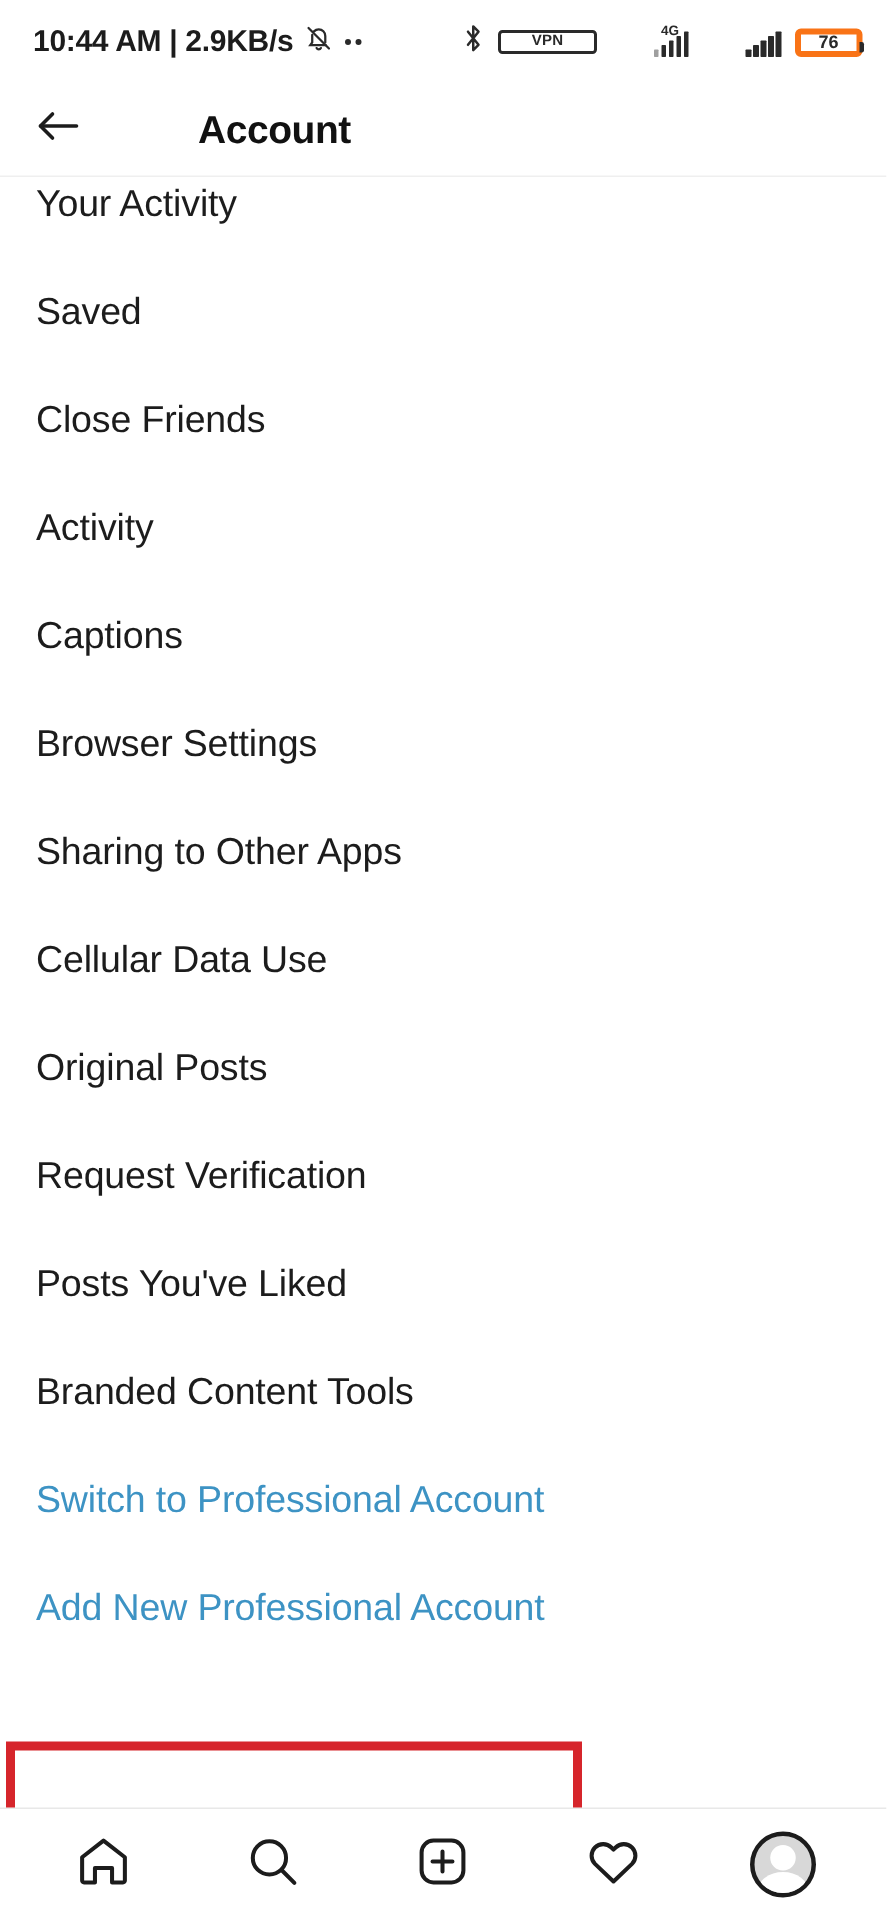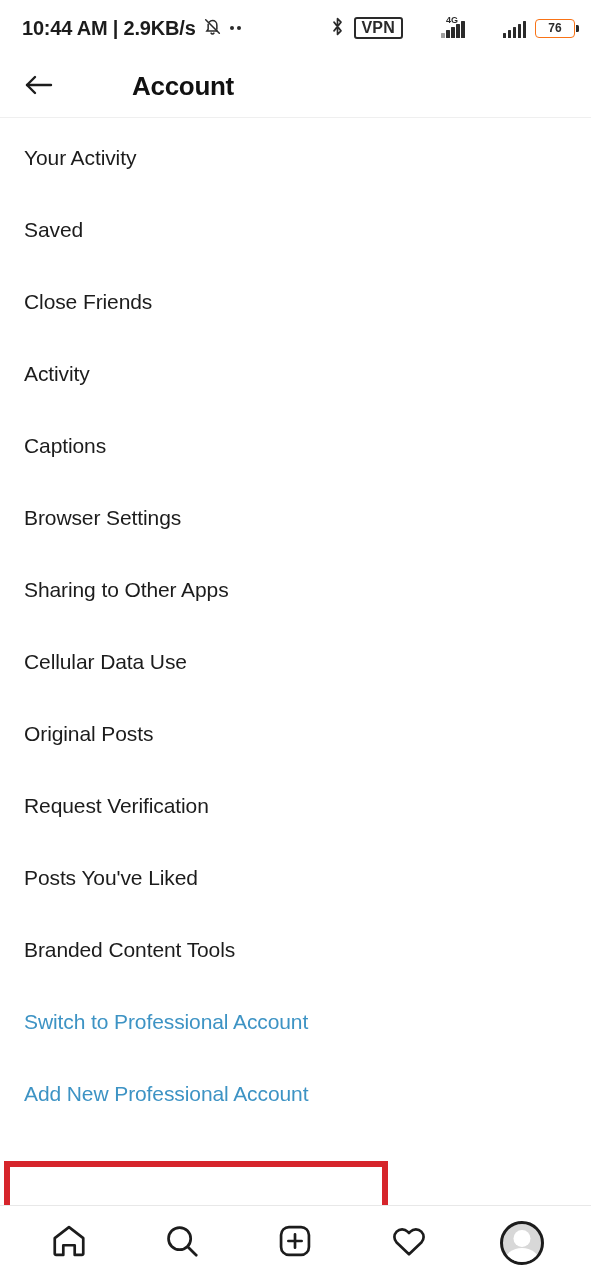--- a/index.html
+++ b/index.html
@@ -27,33 +27,33 @@
   .sb-left { display:flex; align-items:center; gap:7px; }
   .sb-clock {
     font-size:20px; font-weight:bold; color:#1c1c1c;
     letter-spacing:-0.2px; white-space:nowrap;
   }
   .sb-dots { display:flex; align-items:center; gap:3px; margin-left:1px; }
   .sb-dots i { width:4px; height:4px; border-radius:50%; background:#2a2a2a; display:block; }
   .sb-right { display:flex; align-items:center; gap:9px; }
   .vpn-box {
     border:2px solid #2a2a2a; border-radius:3px;
-    font-size:16px; font-weight:bold; color:#2a2a2a;
-    padding:1px 6px; line-height:1.05; letter-spacing:0.2px;
+    font-size:10px; font-weight:bold; color:#2a2a2a;
+    padding:1px 20px; line-height:1.05; letter-spacing:0.2px;
   }
   .sig-wrap { position:relative; display:flex; align-items:flex-end; gap:1.5px; height:20px;margin-left:29px; }
   .sig-wrap .bar { width:3.5px; background:#2a2a2a; display:block; border-radius:0.5px; }
   .net-tag {
     position:absolute; top:-2px; left:5px;
     font-size:9px; font-weight:bold; color:#2a2a2a; line-height:1;
   }
   .sig-dim { opacity:0.45; }
   .batt {
     position:relative; display:flex; align-items:center;
-    border:1px solid #f97316; border-radius:4px;
+    border:4px solid #f97316; border-radius:4px;
     height:19px; min-width:40px; padding:0 12px;
     justify-content:center;
   }
   .batt::after {
     content:""; position:absolute; right:-5px; top:5px;
     width:3px; height:7px; background:#2a2a2a; border-radius:0 1.5px 1.5px 0;
   }
   .batt span { font-size:12px; font-weight:bold; color:#2a2a2a; line-height:1; }
 
   
@@ -77,23 +77,23 @@
 
   
   .list {
     flex:1 1 auto;
     position:relative;
     padding-top:4px;
     overflow:hidden;
   }
   .list-item {
     height:72px;
-    display:flex; align-items:center;
+    display:flex; 
     padding-left:24px;
-    font-size:21px; color:#1c1c1c;
+    font-size:25px; color:#1c1c1c;
     letter-spacing:-0.1px;
     cursor:pointer;
   }
   .list-item.link { color:#3d93c4; }
 
   
   .highlight-box {
     position:absolute;
     left:4px; top:1043px;
     width:384px; height:75px;

